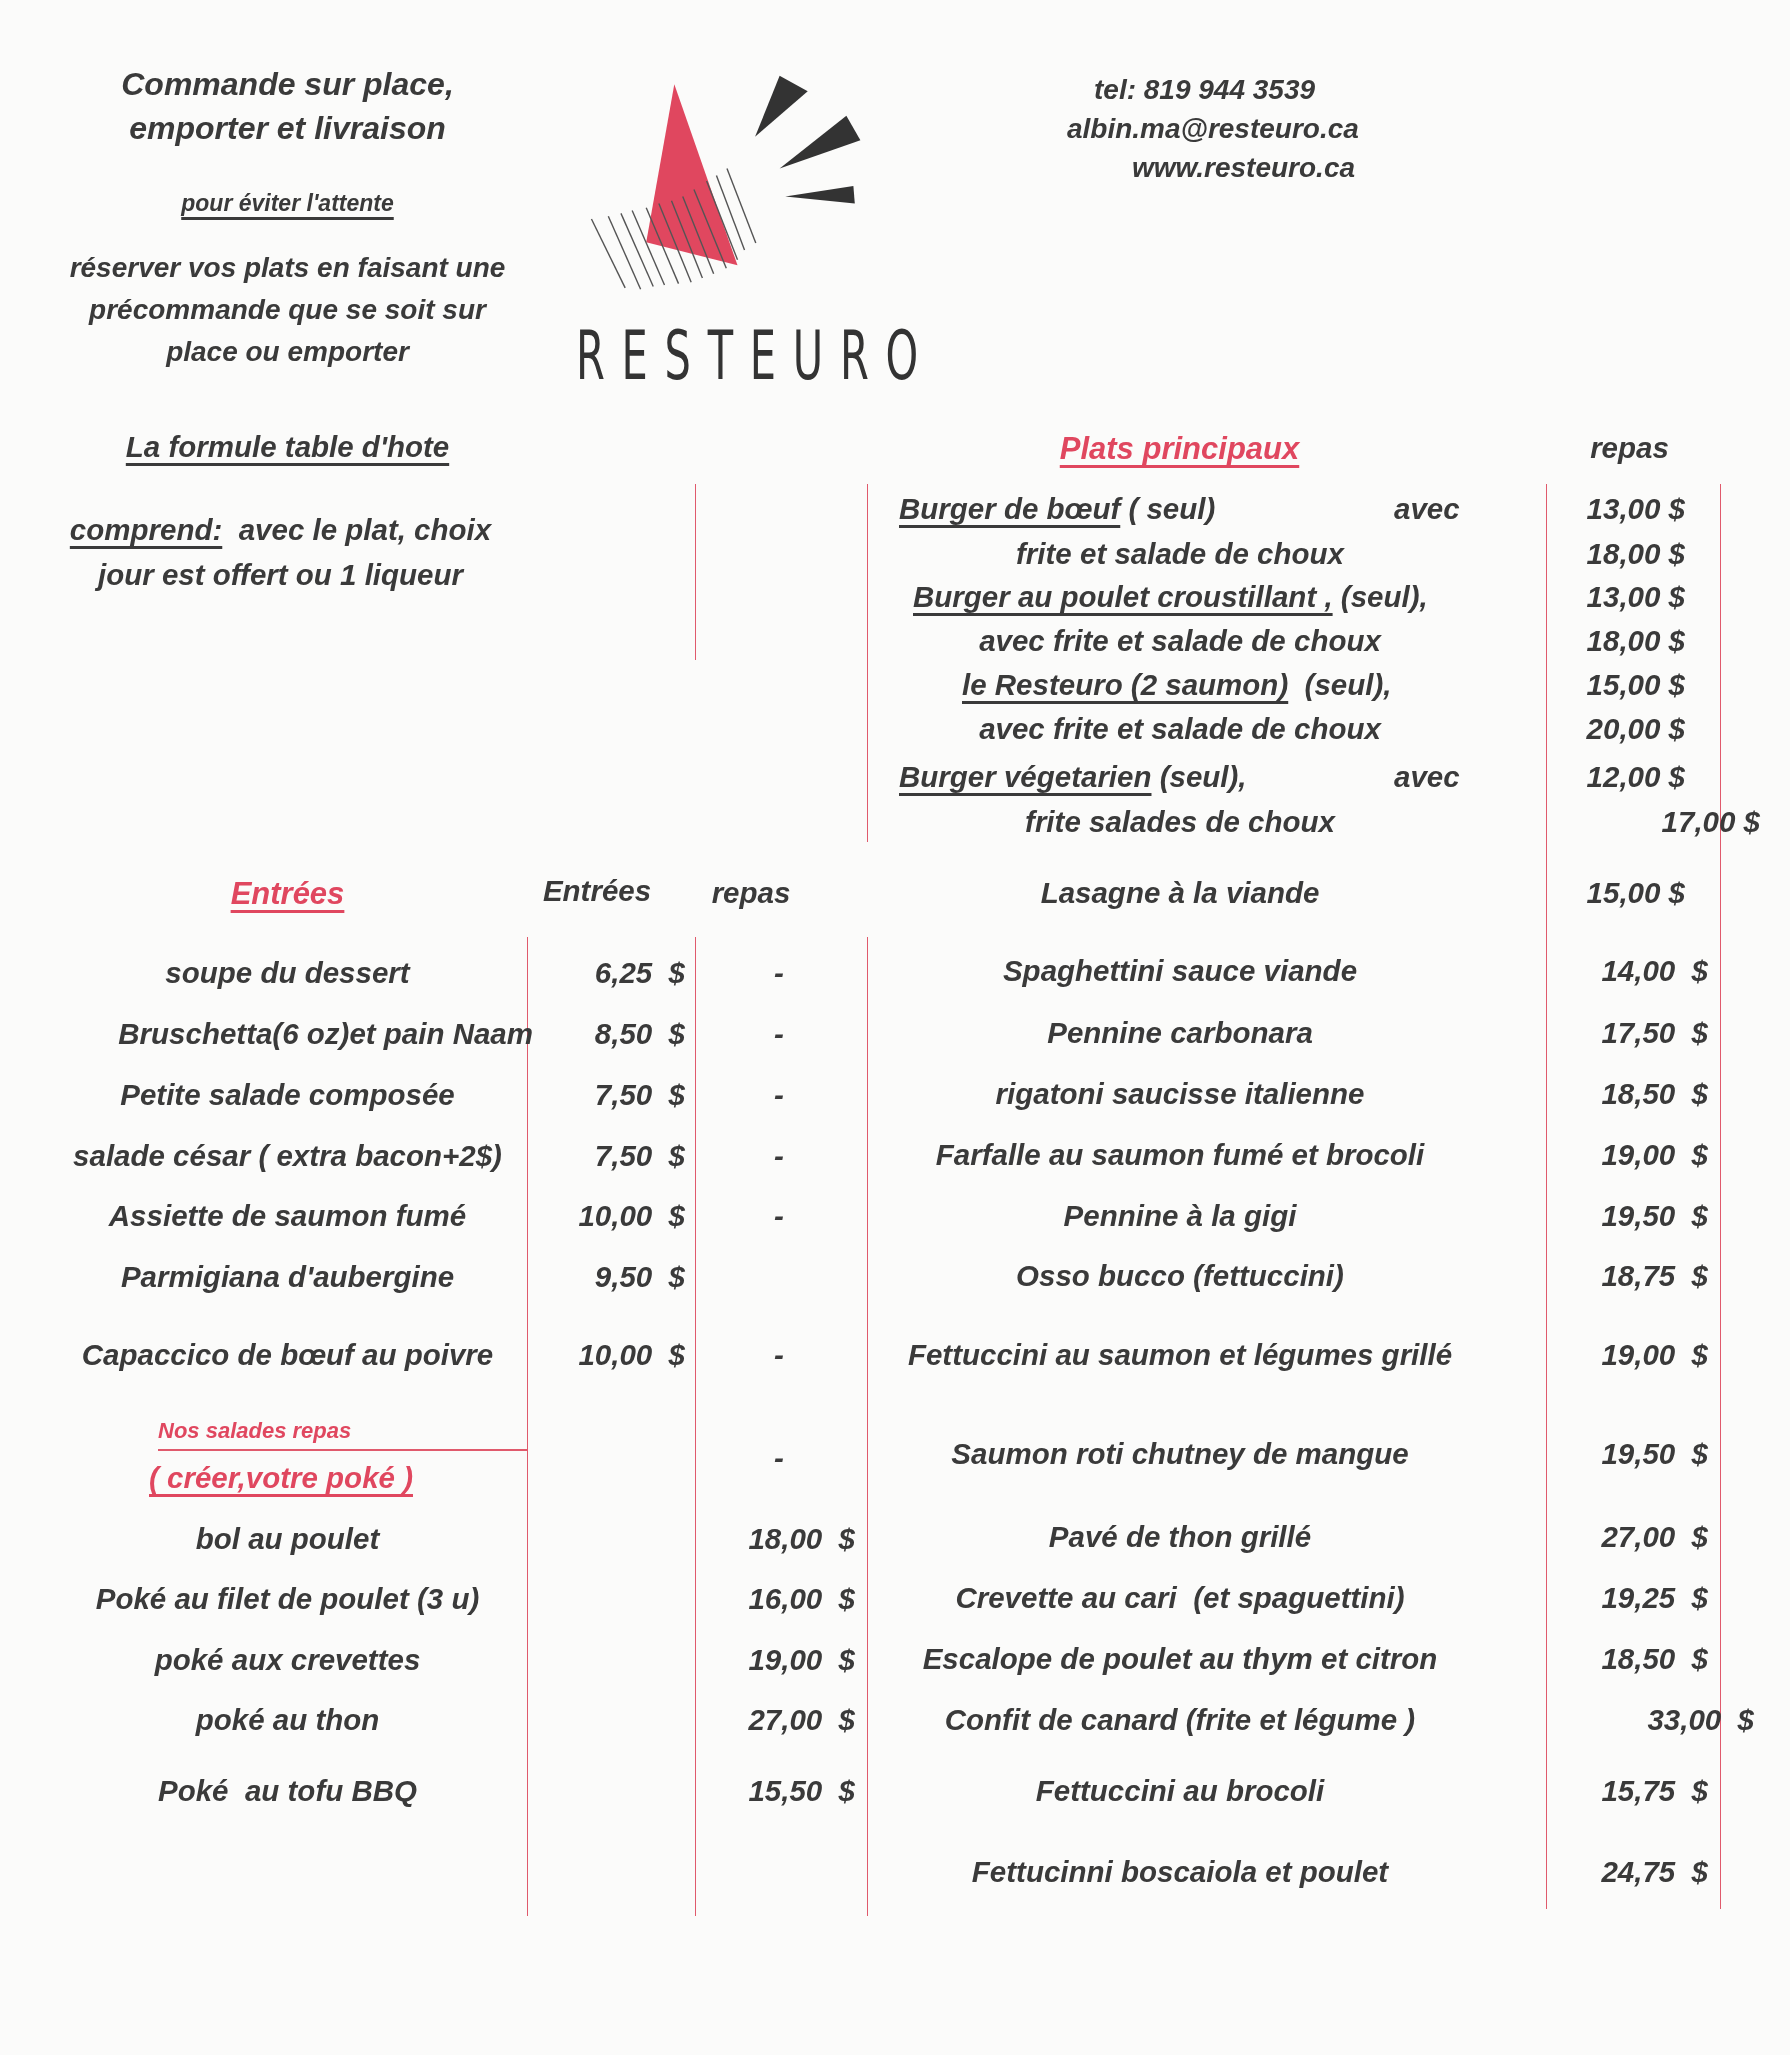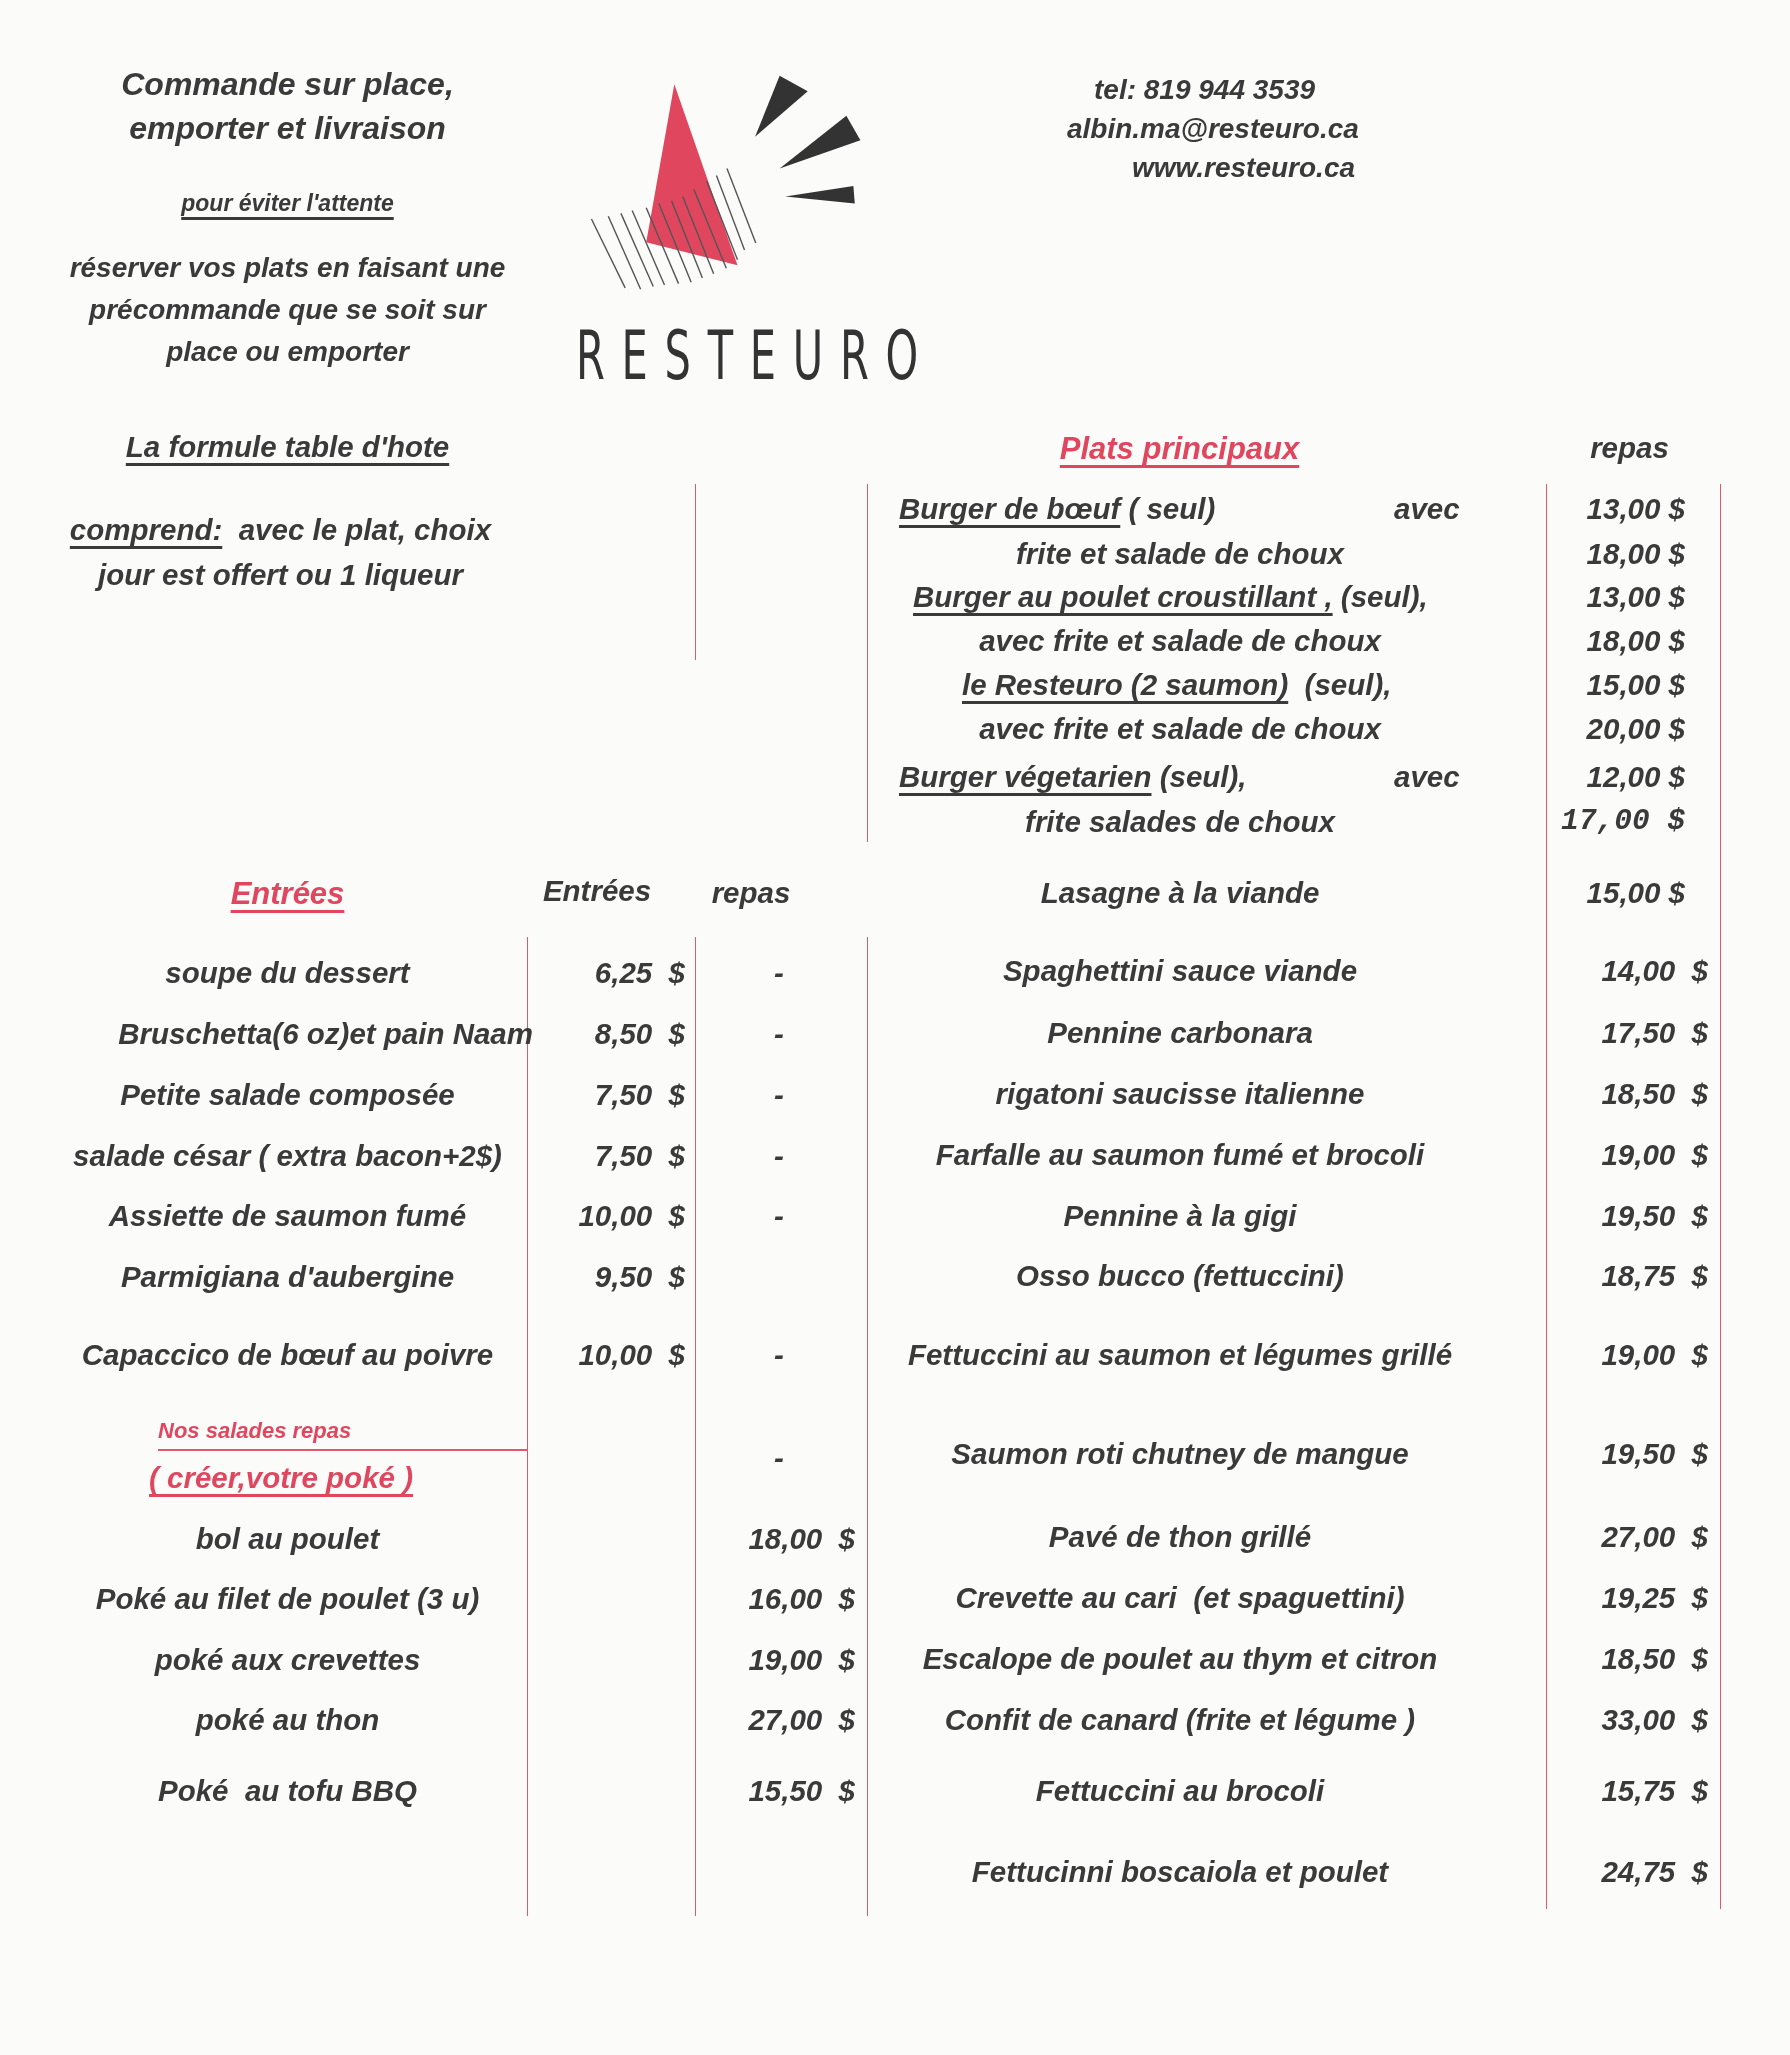--- a/index.html
+++ b/index.html
@@ -108,21 +108,21 @@
 <div class="abs c t" style="left:913px; top:714px; width:534px;">avec frite et salade de choux</div>
 <div class="abs r t" style="left:1545px; top:714px; width:140px;">20,00 $</div>
 
 <div class="abs t" style="left:899px; top:762px; width:632px;">
   <span class="u">Burger végetarien</span><span style="white-space:pre"> (seul),</span>
   <span class="abs" style="left:495px;">avec</span>
 </div>
 <div class="abs r t" style="left:1545px; top:762px; width:140px;">12,00 $</div>
 
 <div class="abs c t" style="left:913px; top:807px; width:534px;">frite salades de choux</div>
-<div class="abs r t" style="left:1545px; top:807px; width:140px;font-family:Liberation Mono, monospace;">17,00 $</div>
+<div class="abs r t" style="left:1620px; top:807px; width:140px;">17,00 $</div>
 
 <div class="abs c t" style="left:871px; top:878px; width:618px;">Lasagne à la viande</div>
 <div class="abs r t" style="left:1545px; top:878px; width:140px;">15,00 $</div>
 
 <div class="abs c t" style="left:871px; top:956px; width:618px;">Spaghettini sauce viande</div>
 <div class="abs r t" style="left:1545px; top:956px; width:163px; white-space:pre;">14,00  $</div>
 
 <div class="abs c t" style="left:871px; top:1018px; width:618px;">Pennine carbonara</div>
 <div class="abs r t" style="left:1545px; top:1018px; width:163px; white-space:pre;">17,50  $</div>
 
@@ -147,21 +147,21 @@
 <div class="abs c t" style="left:871px; top:1522px; width:618px;">Pavé de thon grillé</div>
 <div class="abs r t" style="left:1545px; top:1522px; width:163px; white-space:pre;">27,00  $</div>
 
 <div class="abs c t" style="left:871px; top:1583px; width:618px; white-space:pre;">Crevette au cari  (et spaguettini)</div>
 <div class="abs r t" style="left:1545px; top:1583px; width:163px; white-space:pre;">19,25  $</div>
 
 <div class="abs c t" style="left:871px; top:1644px; width:618px;">Escalope de poulet au thym et citron</div>
 <div class="abs r t" style="left:1545px; top:1644px; width:163px; white-space:pre;">18,50  $</div>
 
 <div class="abs c t" style="left:871px; top:1705px; width:618px;">Confit de canard (frite et légume )</div>
-<div class="abs r t" style="left:1545px; top:1705px; width:163px; white-space:pre;">33,00  $</div>
+<div class="abs r t" style="left:1591px; top:1705px; width:163px; white-space:pre;">33,00  $</div>
 
 <div class="abs c t" style="left:871px; top:1776px; width:618px;">Fettuccini au brocoli</div>
 <div class="abs r t" style="left:1545px; top:1776px; width:163px; white-space:pre;">15,75  $</div>
 
 <div class="abs c t" style="left:871px; top:1857px; width:618px;">Fettucinni boscaiola et poulet</div>
 <div class="abs r t" style="left:1545px; top:1857px; width:163px; white-space:pre;">24,75  $</div>
 
 <div class="abs c" style="left:154px; top:878px; width:267px;">
   <span class="u red t" style="font-size:31px;">Entrées</span>
 </div>

